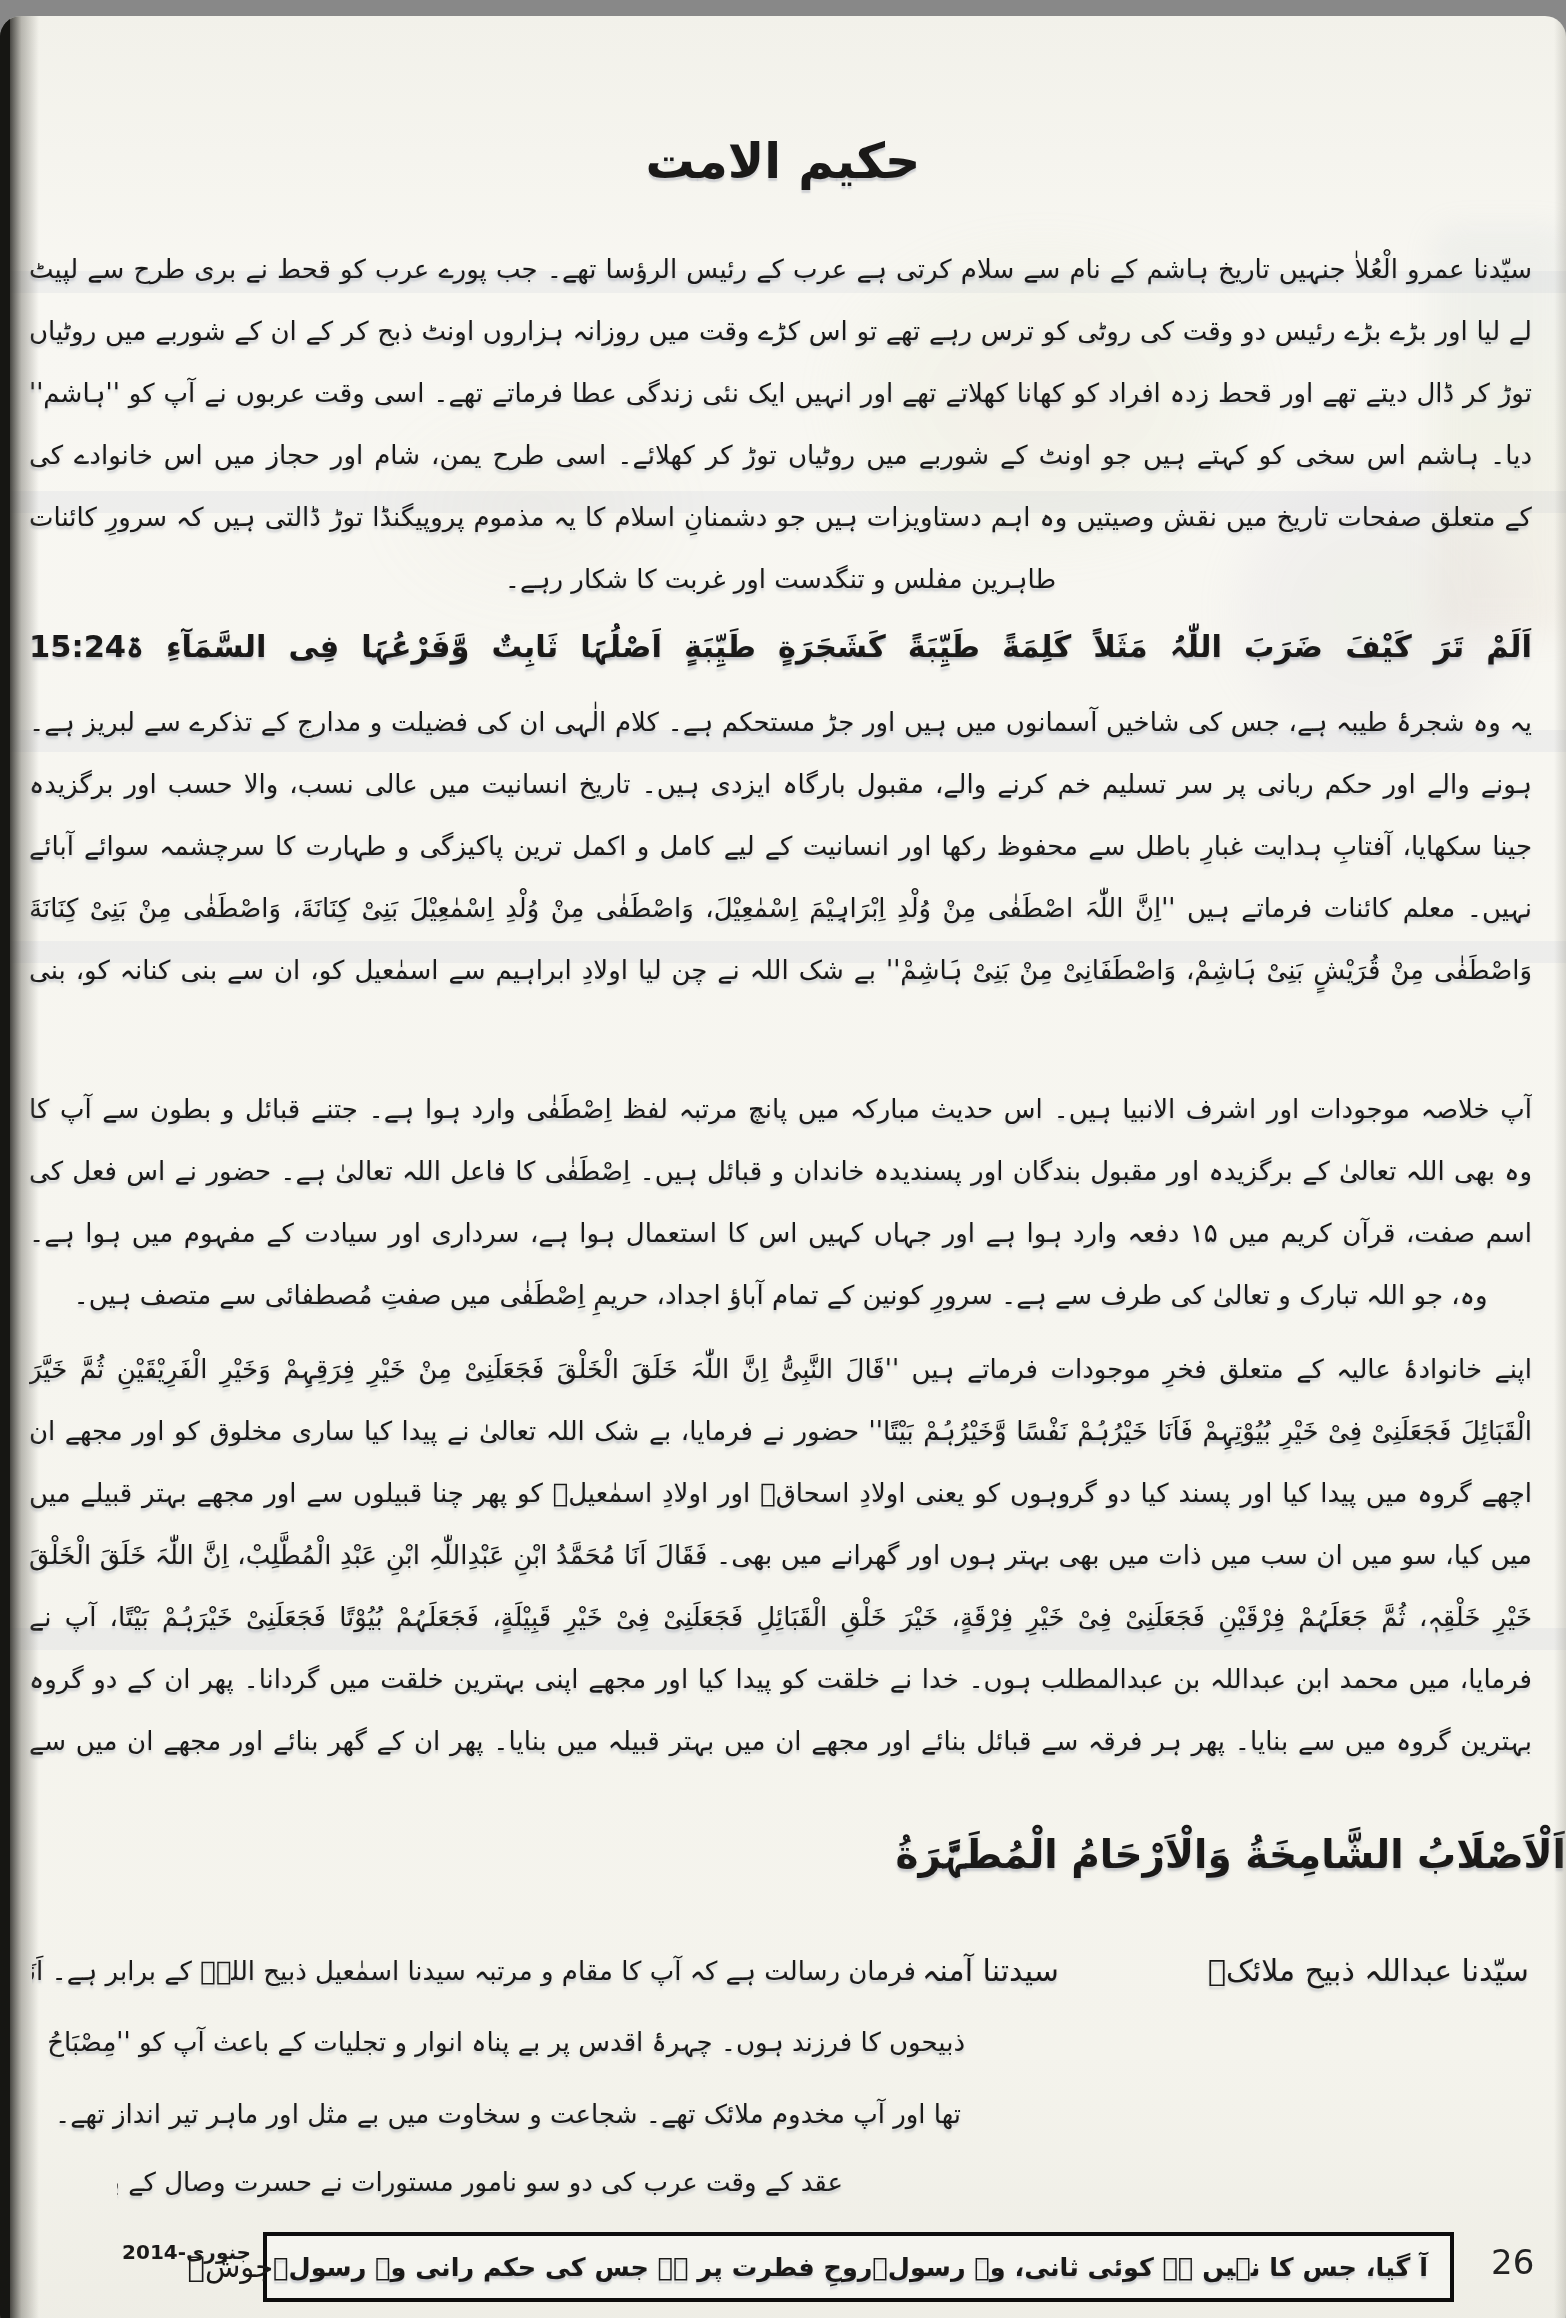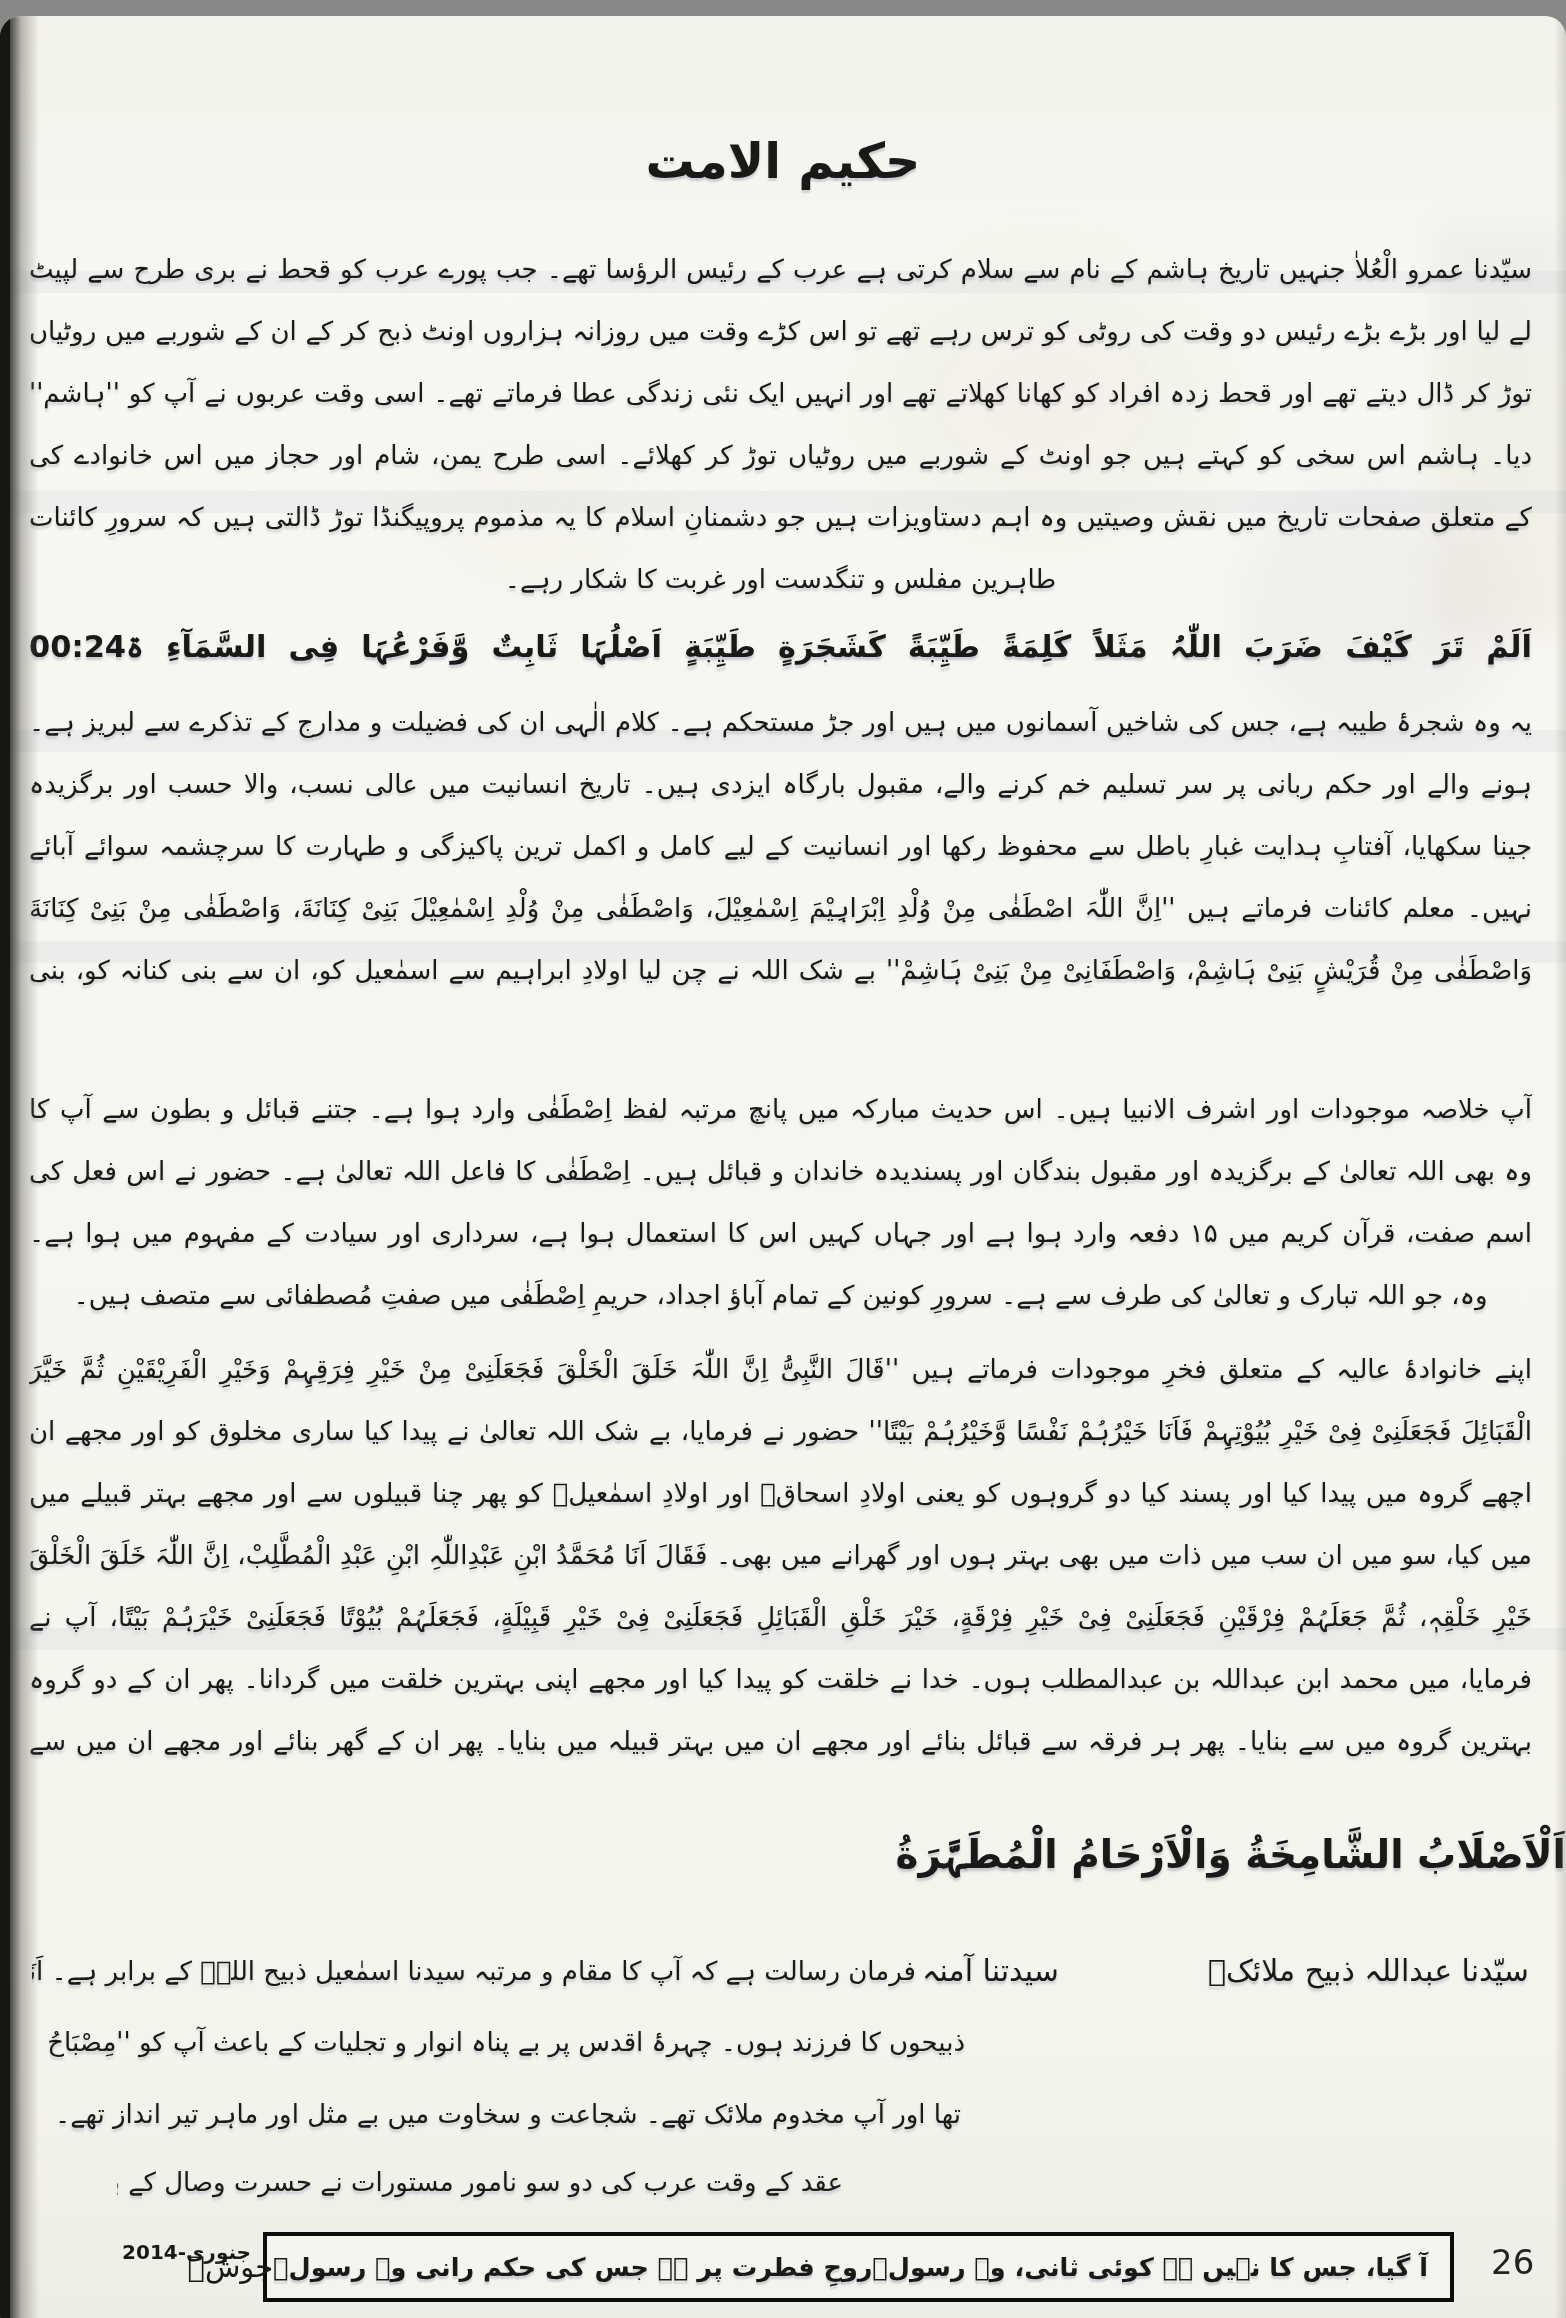--- a/index.html
+++ b/index.html
@@ -111,21 +111,21 @@
 
   <div class="para p1">
     <div class="line j">سیّدنا عمرو الْعُلاٰ جنہیں تاریخ ہاشم کے نام سے سلام کرتی ہے عرب کے رئیس الرؤسا تھے۔ جب پورے عرب کو قحط نے بری طرح سے لپیٹ میں</div>
     <div class="line j">لے لیا اور بڑے بڑے رئیس دو وقت کی روٹی کو ترس رہے تھے تو اس کڑے وقت میں روزانہ ہزاروں اونٹ ذبح کر کے ان کے شوربے میں روٹیاں</div>
     <div class="line j">توڑ کر ڈال دیتے تھے اور قحط زدہ افراد کو کھانا کھلاتے تھے اور انہیں ایک نئی زندگی عطا فرماتے تھے۔ اسی وقت عربوں نے آپ کو ''ہاشم'' کا لقب</div>
     <div class="line j">دیا۔ ہاشم اس سخی کو کہتے ہیں جو اونٹ کے شوربے میں روٹیاں توڑ کر کھلائے۔ اسی طرح یمن، شام اور حجاز میں اس خانوادے کی جائیدادیں اور ان</div>
     <div class="line j">کے متعلق صفحات تاریخ میں نقش وصیتیں وہ اہم دستاویزات ہیں جو دشمنانِ اسلام کا یہ مذموم پروپیگنڈا توڑ ڈالتی ہیں کہ سرورِ کائنات کے آبائے</div>
     <div class="line">طاہرین مفلس و تنگدست اور غربت کا شکار رہے۔</div>
   </div>
 
-  <div class="verse">اَلَمْ تَرَ کَیْفَ ضَرَبَ اللّٰہُ مَثَلاً کَلِمَةً طَیِّبَةً کَشَجَرَةٍ طَیِّبَةٍ اَصْلُہَا ثَابِتٌ وَّفَرْعُہَا فِی السَّمَآءِ ۃ00:24</div>
+  <div class="verse">اَلَمْ تَرَ کَیْفَ ضَرَبَ اللّٰہُ مَثَلاً کَلِمَةً طَیِّبَةً کَشَجَرَةٍ طَیِّبَةٍ اَصْلُہَا ثَابِتٌ وَّفَرْعُہَا فِی السَّمَآءِ ۃ15:24</div>
 
   <div class="para p2">
     <div class="line j">یہ وہ شجرۂ طیبہ ہے، جس کی شاخیں آسمانوں میں ہیں اور جڑ مستحکم ہے۔ کلام الٰہی ان کی فضیلت و مدارج کے تذکرے سے لبریز ہے۔ یہ اللہ کے نام پر مٹنے</div>
     <div class="line j">ہونے والے اور حکم ربانی پر سر تسلیم خم کرنے والے، مقبول بارگاہ ایزدی ہیں۔ تاریخ انسانیت میں عالی نسب، والا حسب اور برگزیدہ ذواتِ مقدسہ، جنہوں نے انسانیت کو</div>
     <div class="line j">جینا سکھایا، آفتابِ ہدایت غبارِ باطل سے محفوظ رکھا اور انسانیت کے لیے کامل و اکمل ترین پاکیزگی و طہارت کا سرچشمہ سوائے آبائے رسول اللہ، اجدادِ مصطفیٰ کے اور کچھ</div>
     <div class="line j">نہیں۔ معلم کائنات فرماتے ہیں ''اِنَّ اللّٰہَ اصْطَفٰی مِنْ وُلْدِ اِبْرَاہِیْمَ اِسْمٰعِیْلَ، وَاصْطَفٰی مِنْ وُلْدِ اِسْمٰعِیْلَ بَنِیْ کِنَانَةَ، وَاصْطَفٰی مِنْ بَنِیْ کِنَانَةَ قُرَیْشًا</div>
     <div class="line j">وَاصْطَفٰی مِنْ قُرَیْشٍ بَنِیْ ہَاشِمْ، وَاصْطَفَانِیْ مِنْ بَنِیْ ہَاشِمْ'' بے شک اللہ نے چن لیا اولادِ ابراہیم سے اسمٰعیل کو، ان سے بنی کنانہ کو، بنی کنانہ سے قریش، پھر قریش</div>
   </div>
 
   <div class="para p3">

